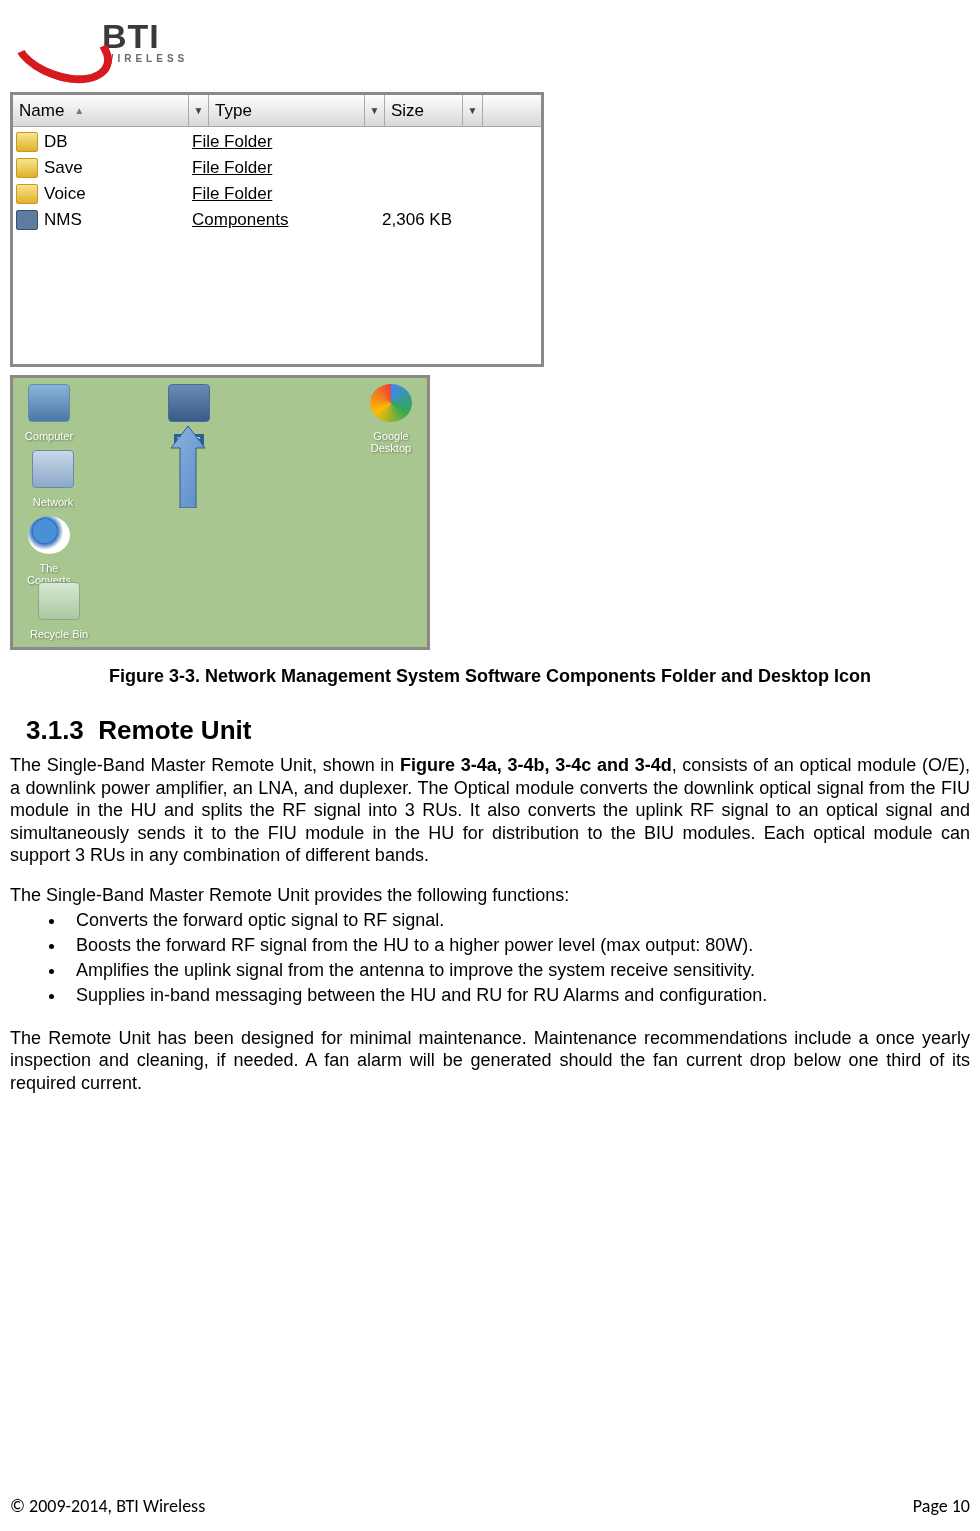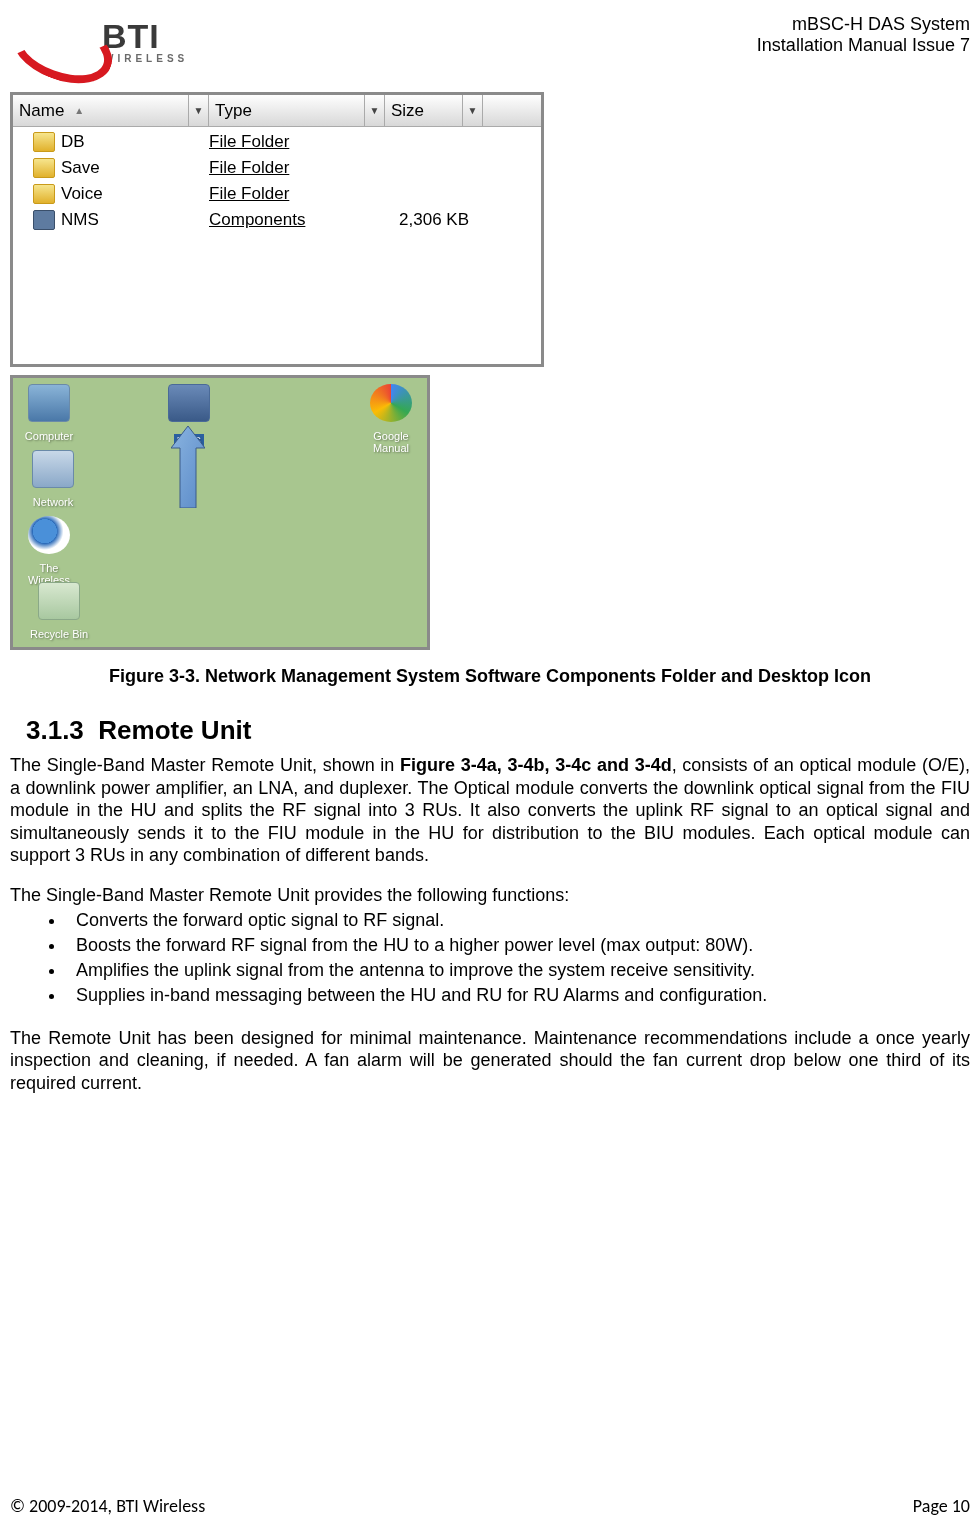--- a/index.html
+++ b/index.html
@@ -31,21 +31,21 @@
     
     .explorer { width: 534px; height: 275px; border: 3px solid #8a8a8a; background: #fff; font-size: 17px; }
     .explorer-header { height: 32px; background: linear-gradient(#fefefe,#d8d8d8); display: flex; border-bottom: 1px solid #aaa; }
     .eh-col { display: flex; align-items: center; padding-left: 6px; border-right: 1px solid #aaa; position: relative; }
     .eh-col.name { width: 176px; }
     .eh-col.type { width: 156px; }
     .eh-col.size { width: 78px; }
     .eh-drop { width: 20px; border-right: 1px solid #aaa; display: flex; align-items: center; justify-content: center; color: #444; font-size: 10px; }
     .eh-sort { margin-left: 10px; font-size: 10px; color: #777; }
     .explorer-body { padding: 2px 0; }
-    .erow { display: flex; align-items: center; height: 26px; padding-left: 20px; }
+    .erow { display: flex; align-items: center; height: 26px; padding-left: 3px; }
     .erow .icon { width: 22px; height: 20px; margin-right: 6px; }
     .erow .name { width: 148px; }
     .erow .type { width: 176px; text-decoration: underline; }
     .erow .size { width: 90px; text-align: right; padding-right: 6px; }
     .folder-icon { background: linear-gradient(#f6e58d,#e1b12c); border: 1px solid #c99a1a; border-radius: 2px; }
     .app-icon { background: #5e7ba0; border: 1px solid #3a4f6a; border-radius: 2px; }
 
     
     .desktop { width: 420px; height: 275px; border: 3px solid #8a8a8a; background: #a8c68f; position: relative; font-size: 11px; color: #fff; }
     .di { position: absolute; width: 60px; text-align: center; }
@@ -76,24 +76,20 @@
 
 
 <div class="header">
   <div class="logo">
     <div class="logo-swoosh"></div>
     <div class="logo-text">
       <span class="logo-bti">BTI</span>
       <span class="logo-wireless">WIRELESS</span>
     </div>
   </div>
-  <div class="header-right">
-    <div>mBSC-H DAS System</div>
-    <div>Installation Manual Issue 7</div>
-  </div>
 </div>
 
 
 <div class="figures-row">
 
   <div class="explorer">
     <div class="explorer-header">
       <div class="eh-col name">
         <span>Name</span>
         <span class="eh-sort">▲</span>
@@ -140,33 +136,33 @@
     <div class="di" style="left:6px; top:6px;">
       <div class="ic computer"></div>
       <div class="lbl">Computer</div>
     </div>
     <div class="di" style="left:10px; top:72px;">
       <div class="ic network"></div>
       <div class="lbl">Network</div>
     </div>
     <div class="di" style="left:6px; top:138px;">
       <div class="ic ie"></div>
-      <div class="lbl">The Wireless</div>
+      <div class="lbl">The Converts</div>
     </div>
     <div class="di" style="left:16px; top:204px;">
       <div class="ic recycle"></div>
       <div class="lbl">Recycle Bin</div>
     </div>
     <div class="di selected" style="left:146px; top:6px;">
       <div class="ic nms"></div>
       <div class="lbl">NMS</div>
     </div>
     <div class="di" style="right:6px; top:6px;">
       <div class="ic google"></div>
-      <div class="lbl">Google Manual</div>
+      <div class="lbl">Google Desktop</div>
     </div>
     <div class="arrow" style="left:158px; top:48px;">
       <svg width="34" height="82">
         <defs>
           <linearGradient id="ag" x1="0" y1="0" x2="1" y2="1">
             <stop offset="0%" stop-color="#8ab4e0"></stop>
               <stop offset="100%" stop-color="#5a8ac8"></stop>
           </linearGradient>
         </defs>
         <polygon points="17,0 34,22 25,22 25,82 9,82 9,22 0,22" fill="url(#ag)" stroke="#3a5a88" stroke-width="1"></polygon>

